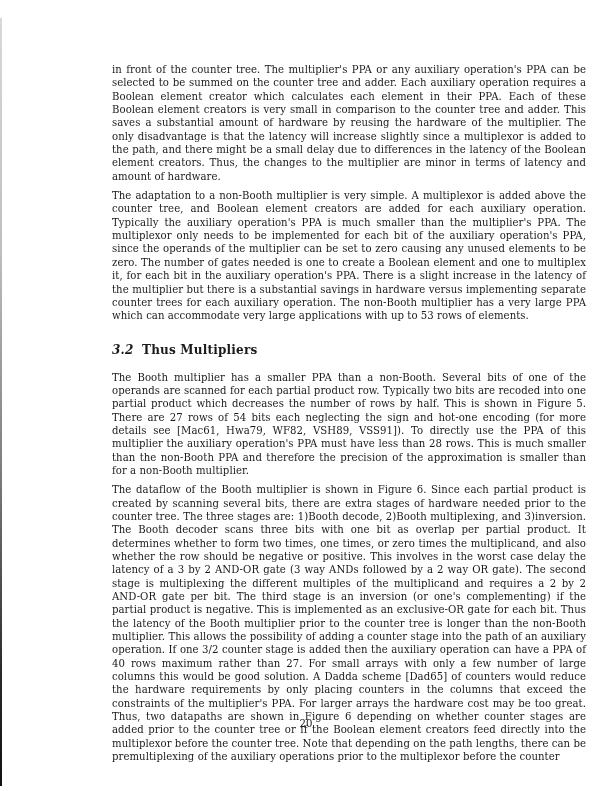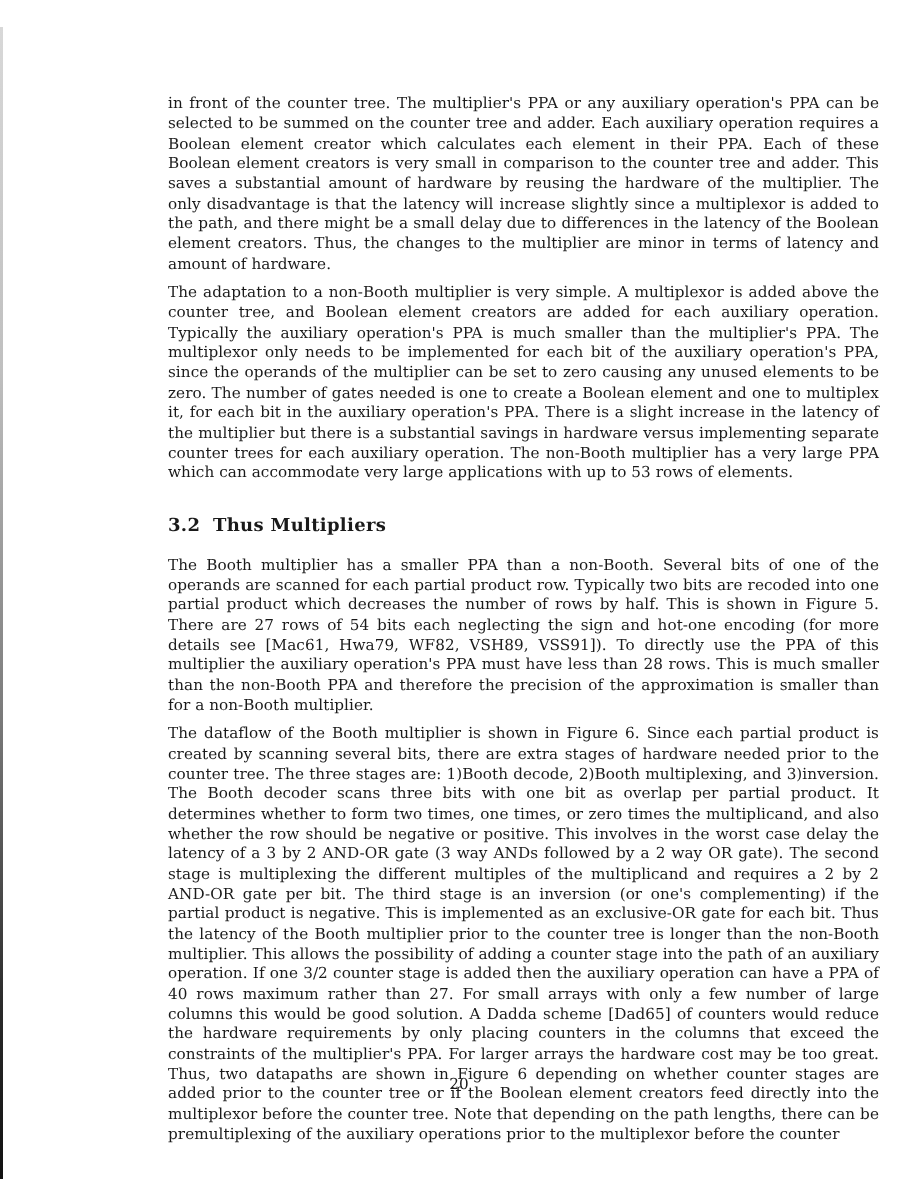--- a/index.html
+++ b/index.html
@@ -40,20 +40,21 @@
     }
     h2.section {
       margin: 20px 0 14px 0;
       font-size: 12px;
       font-weight: bold;
       letter-spacing: 0.2px;
     }
     h2.section .num {
       display: inline-block;
       width: 30px;
+      font-style: italic;
     }
     .page-number {
       position: absolute;
       top: 718px;
       left: 0;
       width: 612px;
       text-align: center;
       font-size: 10.15px;
     }
   </style>

